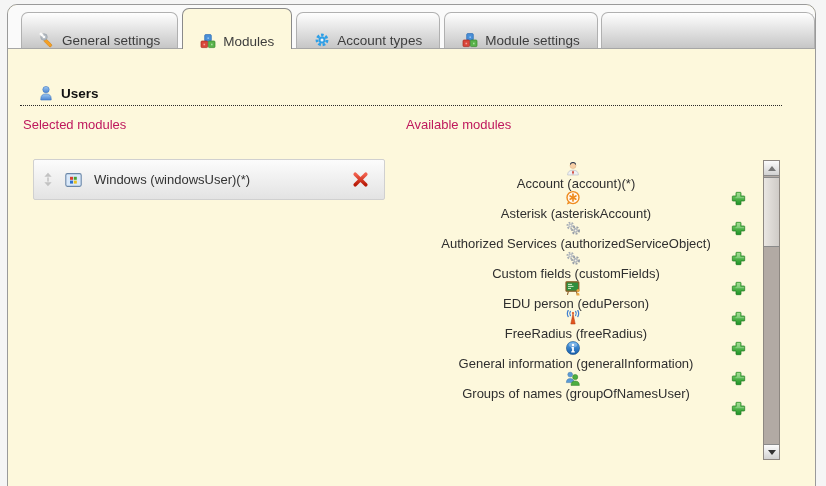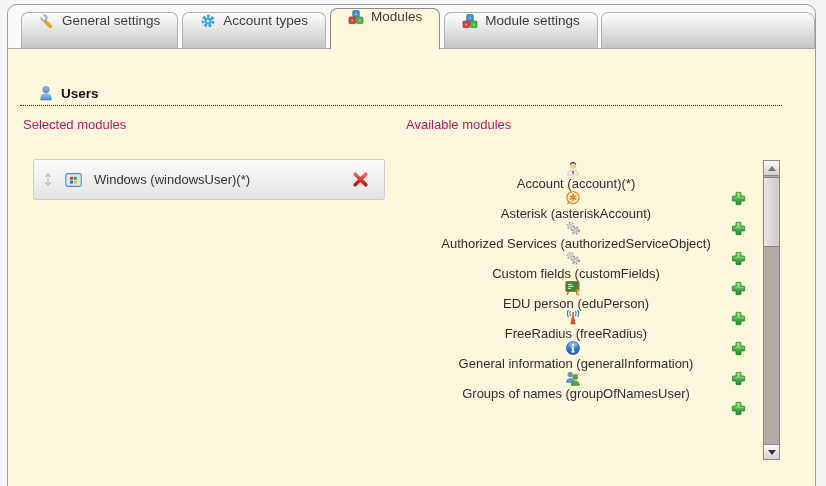--- a/index.html
+++ b/index.html
@@ -19,21 +19,21 @@
   }
 
   
   .tabstrip{
     position:absolute;left:0;top:0;right:0;height:44px;
     background:#fafafa;border-bottom:1px solid #a6a6a6;
     border-radius:9px 9px 0 0;
     display:flex;align-items:flex-end;padding-left:13px;box-sizing:border-box;
   }
   .tab{
-    display:flex;align-items:flex-start;gap:7px;
+    display:flex;align-items:flex-end;gap:7px;
     padding:0 17px;height:36px;
     background:linear-gradient(#fefefe,#c6c6c6);
     border:1px solid #b0b0b0;border-bottom:none;
     border-radius:7px 7px 0 0;
     font-size:13.5px;color:#3d3d3d;white-space:nowrap;
     cursor:pointer;box-sizing:border-box;
   }
   .tab + .tab{margin-left:4px;}
   .tab.active{
     height:41px;margin-bottom:-1px;z-index:2;position:relative;
@@ -162,37 +162,37 @@
         <span class="ticon">
           <svg viewBox="0 0 16 16" width="16" height="16">
             <rect x="6.6" y="6.4" width="9.6" height="3.2" rx="1.6" fill="#f5a023" stroke="#cd7d12" stroke-width="0.5" transform="rotate(45 6.6 6.4)"></rect>
             <circle cx="5" cy="5" r="3.3" fill="#b2bac2" stroke="#8c949c" stroke-width="0.5"></circle>
             <circle cx="5" cy="5" r="1.3" fill="#fafafa"></circle>
             <rect x="3.8" y="-0.6" width="2.4" height="4.4" fill="#fafafa" transform="rotate(-45 5 5)"></rect>
           </svg>
         </span>
         <span>General settings</span>
       </div>
+      <div class="tab active">
+        <span class="ticon">
+          <svg viewBox="0 0 16 16" width="16" height="16">
+              <use href="#sym-modules"></use>
+            </svg>
+        </span>
+        <span>Modules</span>
+      </div>
       <div class="tab">
         <span class="ticon">
           <svg viewBox="0 0 16 16" width="16" height="16">
             <circle cx="8" cy="8" r="5" fill="none" stroke="#2e9fe6" stroke-width="2.8" stroke-dasharray="2.6 1.8"></circle>
             <circle cx="8" cy="8" r="3.4" fill="#2e9fe6"></circle>
             <circle cx="8" cy="8" r="1.5" fill="#eaf5fd"></circle>
           </svg>
         </span>
         <span>Account types</span>
-      </div>
-      <div class="tab active">
-        <span class="ticon">
-          <svg viewBox="0 0 16 16" width="16" height="16">
-              <use href="#sym-modules"></use>
-            </svg>
-        </span>
-        <span>Modules</span>
       </div>
       <div class="tab">
         <span class="ticon">
           <svg viewBox="0 0 16 16" width="16" height="16">
               <use href="#sym-modules"></use>
             </svg>
         </span>
         <span>Module settings</span>
       </div>
       <div class="tab-filler"></div>

